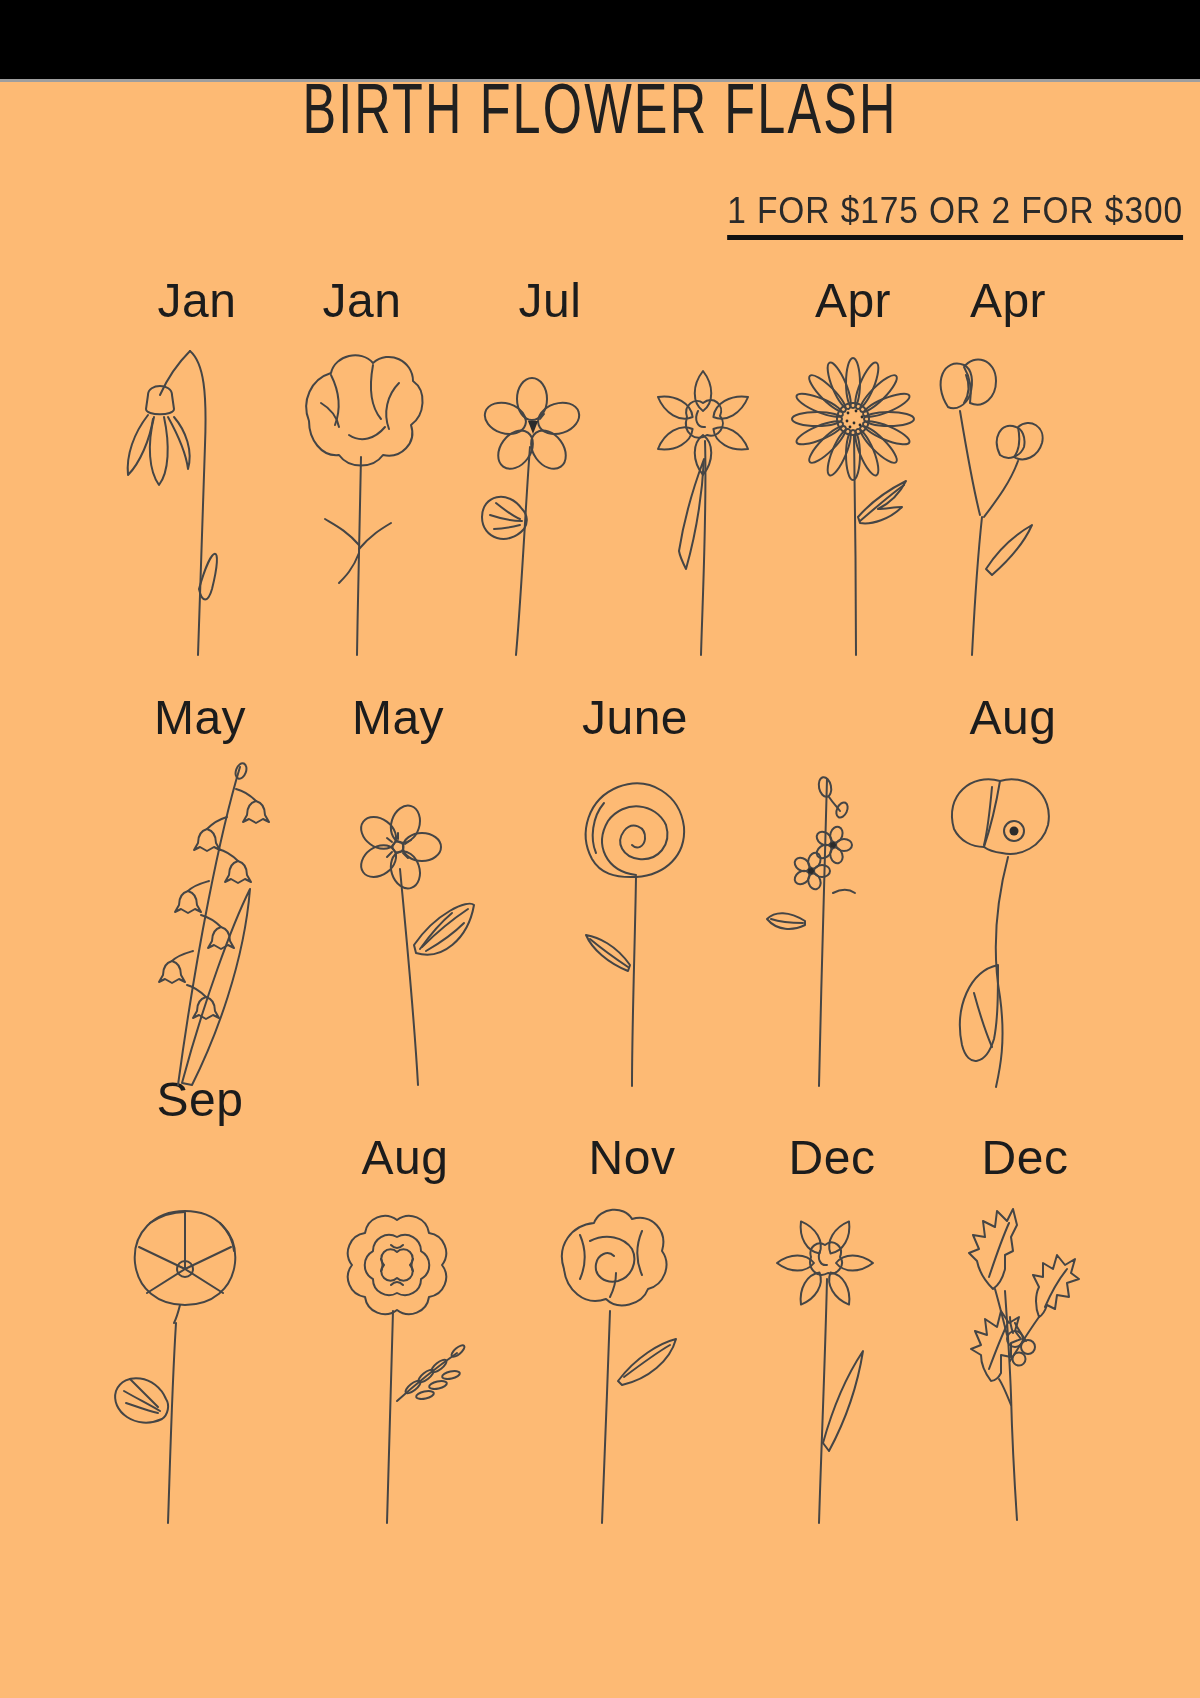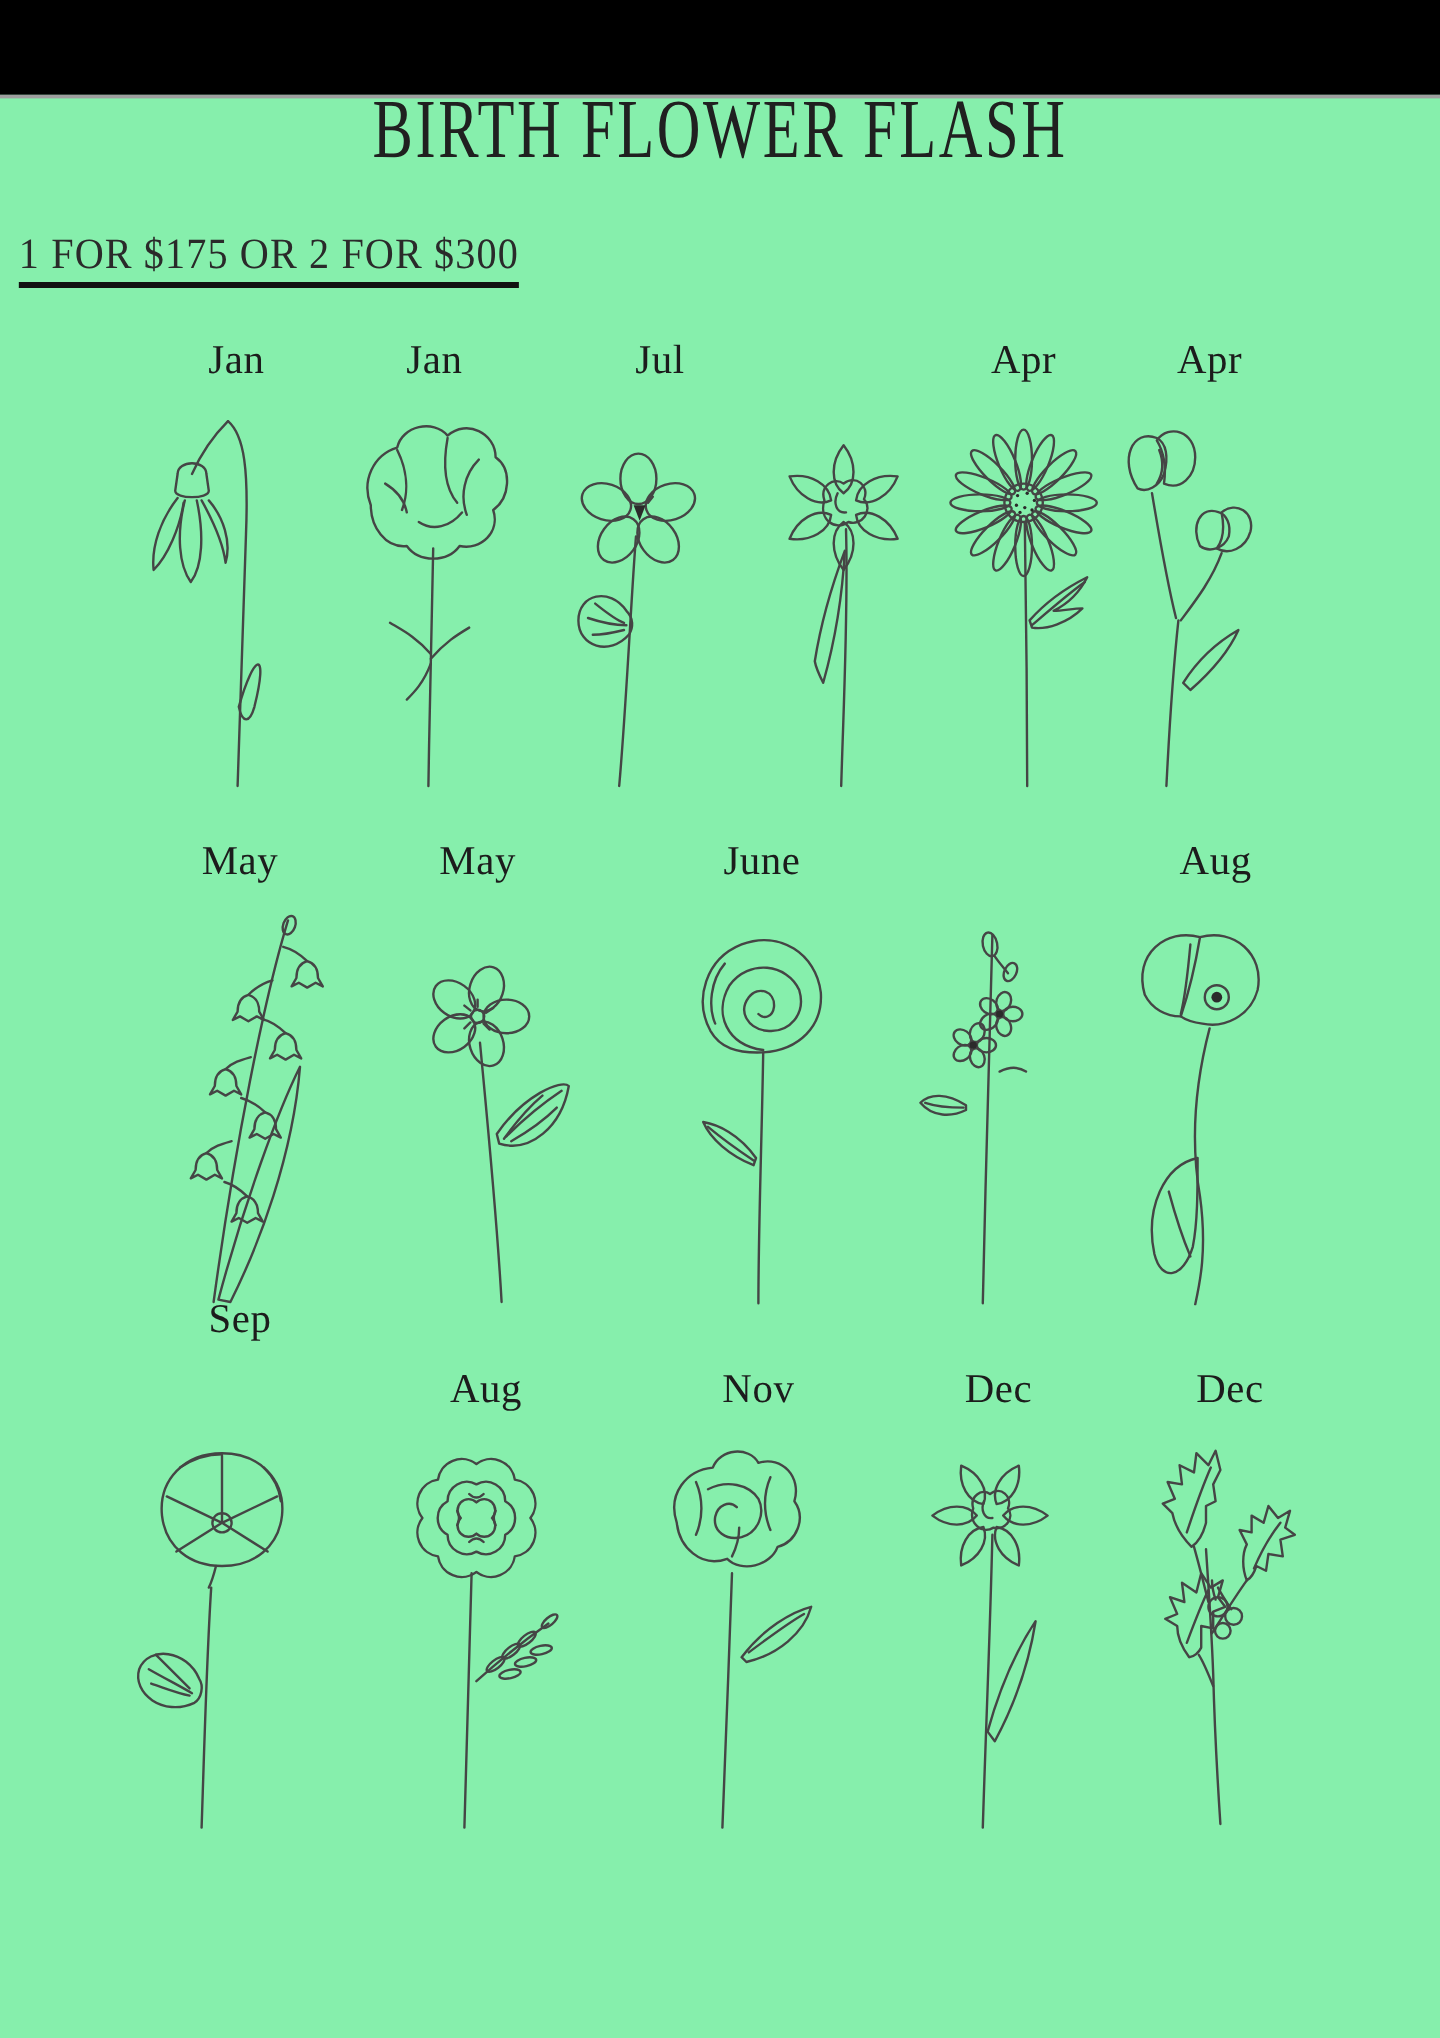--- a/index.html
+++ b/index.html
@@ -1,36 +1,36 @@
 <!DOCTYPE html>
 <html><head>
 <meta charset="utf-8">
 <style>
   html,body{margin:0;padding:0;background:#ffffff;}
   .page{
-    position:relative;width:1200px;height:1698px;background:#86efac;overflow:hidden;
-    font-family:Liberation Serif, serif;color:#222;
+    position:relative;width:1200px;height:1698px;background:#fdba74;overflow:hidden;
+    font-family:Liberation Sans, sans-serif;color:#222;
   }
   .topbar{position:absolute;left:0;top:0;width:1200px;height:79px;background:#000000;}
   .topbar-divider{position:absolute;left:0;top:79px;width:1200px;height:3px;background:#9e9e9e;}
   .title{
     position:absolute;left:0;right:0;top:74px;text-align:center;
     font-size:70px;line-height:70px;letter-spacing:3px;color:#202020;
     transform:scaleX(0.72);transform-origin:50% 50%;white-space:nowrap;font-weight:400;
   }
-  .subtitle-wrap{position:absolute;left:0;right:0;top:193px;text-align:left;}
+  .subtitle-wrap{position:absolute;left:0;right:0;top:193px;text-align:right;}
   .subtitle{
     display:inline-block;font-size:36px;line-height:36px;letter-spacing:1px;color:#2a2a2a;
     transform:scaleX(0.93);transform-origin:50% 50%;white-space:nowrap;
     text-decoration-line:underline;text-decoration-thickness:5px;
     text-underline-offset:12px;text-decoration-color:#111;text-decoration-skip-ink:auto;
   }
   .month{
     position:absolute;width:170px;text-align:center;
-    font-size:34px;line-height:50px;color:#1c1c1c;letter-spacing:0.5px;
+    font-size:48px;line-height:50px;color:#1c1c1c;letter-spacing:0.5px;
   }
   .flower{position:absolute;}
   .flower path, .flower ellipse, .flower circle{
     fill:none;stroke:#454545;stroke-width:2;stroke-linecap:round;stroke-linejoin:round;
   }
   .flower .fill{fill:#2b2b2b;stroke:none;}
 </style>
 </head>
 <body>
 

